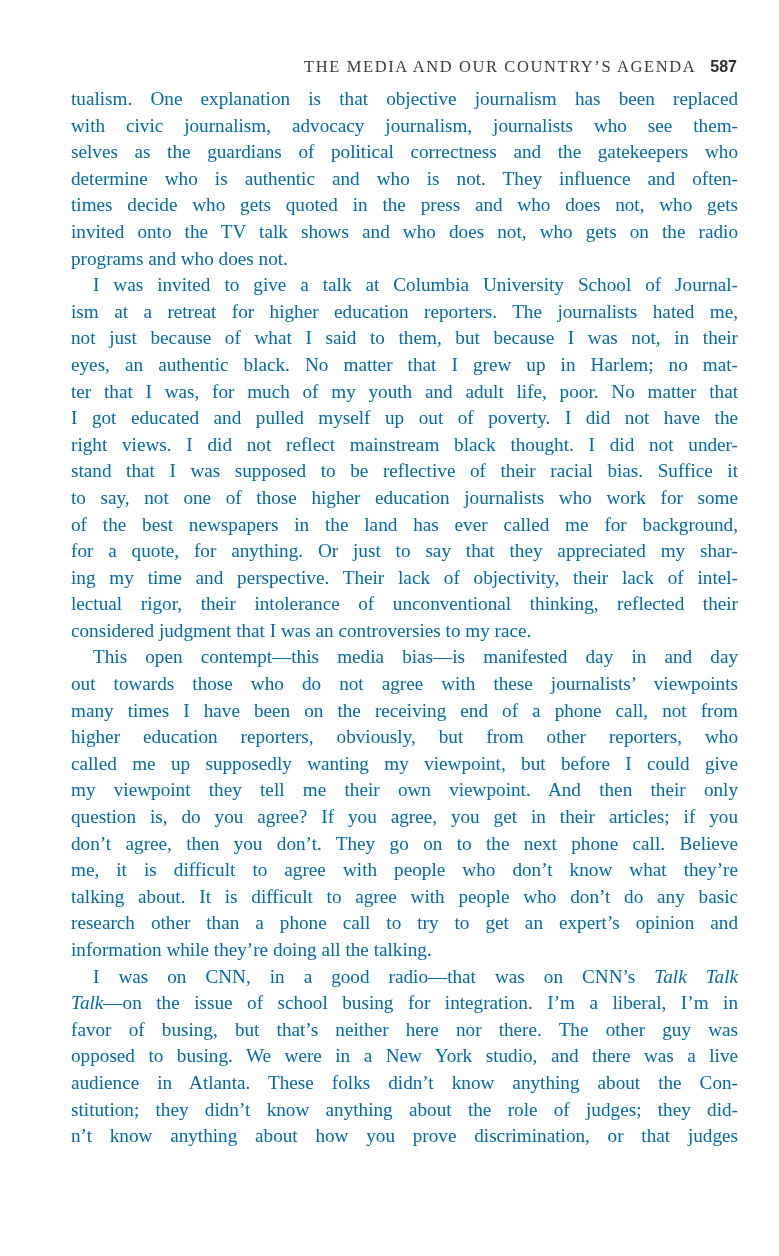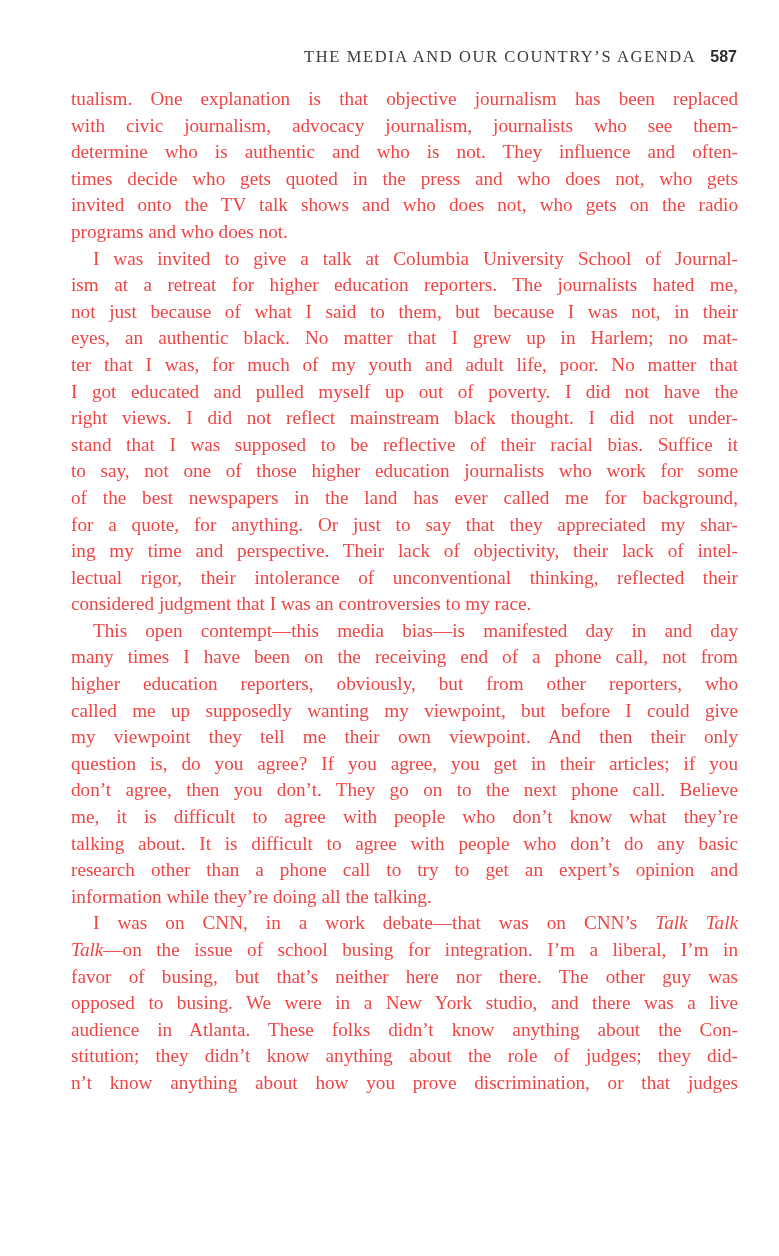--- a/index.html
+++ b/index.html
@@ -10,21 +10,21 @@
     body {
       width: 779px;
       height: 1256px;
       position: relative;
       overflow: hidden;
       color: #2b2b2b;
       font-family: "Liberation Serif", "DejaVu Serif", serif;
     }
     .running-head {
       position: absolute;
-      top: 12px;
+      top: 22px;
       right: 42px;
       height: 24px;
       display: flex;
       align-items: baseline;
       white-space: nowrap;
     }
     .running-head .title {
       font-family: "Liberation Serif", serif;
       font-size: 16.5px;
       letter-spacing: 1.6px;
@@ -45,21 +45,21 @@
       width: 667px;
     }
     .line {
       display: block;
       height: 26.6px;
       line-height: 26.6px;
       font-size: 19.2px;
       white-space: nowrap;
       text-align: justify;
       text-align-last: justify;
-      color: #ef4444;
+      color: #0369a1;
     }
     .line.last {
       text-align-last: left;
     }
     .line.indent {
       padding-left: 22px;
     }
     .line em {
       font-style: italic;
     }
@@ -70,20 +70,21 @@
 <header class="running-head">
   <span class="title">THE MEDIA AND OUR COUNTRY’S AGENDA</span>
   <span class="page-num">587</span>
 </header>
 
 <main class="text-block">
 
   <section>
     <span class="line">tualism. One explanation is that objective journalism has been replaced</span>
     <span class="line">with civic journalism, advocacy journalism, journalists who see them-</span>
+    <span class="line">selves as the guardians of political correctness and the gatekeepers who</span>
     <span class="line">determine who is authentic and who is not. They influence and often-</span>
     <span class="line">times decide who gets quoted in the press and who does not, who gets</span>
     <span class="line">invited onto the TV talk shows and who does not, who gets on the radio</span>
     <span class="line last">programs and who does not.</span>
   </section>
 
   <section>
     <span class="line indent">I was invited to give a talk at Columbia University School of Journal-</span>
     <span class="line">ism at a retreat for higher education reporters. The journalists hated me,</span>
     <span class="line">not just because of what I said to them, but because I was not, in their</span>
@@ -95,34 +96,35 @@
     <span class="line">to say, not one of those higher education journalists who work for some</span>
     <span class="line">of the best newspapers in the land has ever called me for background,</span>
     <span class="line">for a quote, for anything. Or just to say that they appreciated my shar-</span>
     <span class="line">ing my time and perspective. Their lack of objectivity, their lack of intel-</span>
     <span class="line">lectual rigor, their intolerance of unconventional thinking, reflected their</span>
     <span class="line last">considered judgment that I was an controversies to my race.</span>
   </section>
 
   <section>
     <span class="line indent">This open contempt—this media bias—is manifested day in and day</span>
+    <span class="line">out towards those who do not agree with these journalists’ viewpoints</span>
     <span class="line">many times I have been on the receiving end of a phone call, not from</span>
     <span class="line">higher education reporters, obviously, but from other reporters, who</span>
     <span class="line">called me up supposedly wanting my viewpoint, but before I could give</span>
     <span class="line">my viewpoint they tell me their own viewpoint. And then their only</span>
     <span class="line">question is, do you agree? If you agree, you get in their articles; if you</span>
     <span class="line">don’t agree, then you don’t. They go on to the next phone call. Believe</span>
     <span class="line">me, it is difficult to agree with people who don’t know what they’re</span>
     <span class="line">talking about. It is difficult to agree with people who don’t do any basic</span>
     <span class="line">research other than a phone call to try to get an expert’s opinion and</span>
     <span class="line last">information while they’re doing all the talking.</span>
   </section>
 
   <section>
-    <span class="line indent"><span>I was on CNN, in a work debate—that was on CNN’s </span><em>Talk Talk</em></span>
+    <span class="line indent"><span>I was on CNN, in a good radio—that was on CNN’s </span><em>Talk Talk</em></span>
     <span class="line"><em>Talk</em><span>—on the issue of school busing for integration. I’m a liberal, I’m in</span></span>
     <span class="line">favor of busing, but that’s neither here nor there. The other guy was</span>
     <span class="line">opposed to busing. We were in a New York studio, and there was a live</span>
     <span class="line">audience in Atlanta. These folks didn’t know anything about the Con-</span>
     <span class="line">stitution; they didn’t know anything about the role of judges; they did-</span>
     <span class="line">n’t know anything about how you prove discrimination, or that judges</span>
   </section>
 </main>
 
 </body></html>

